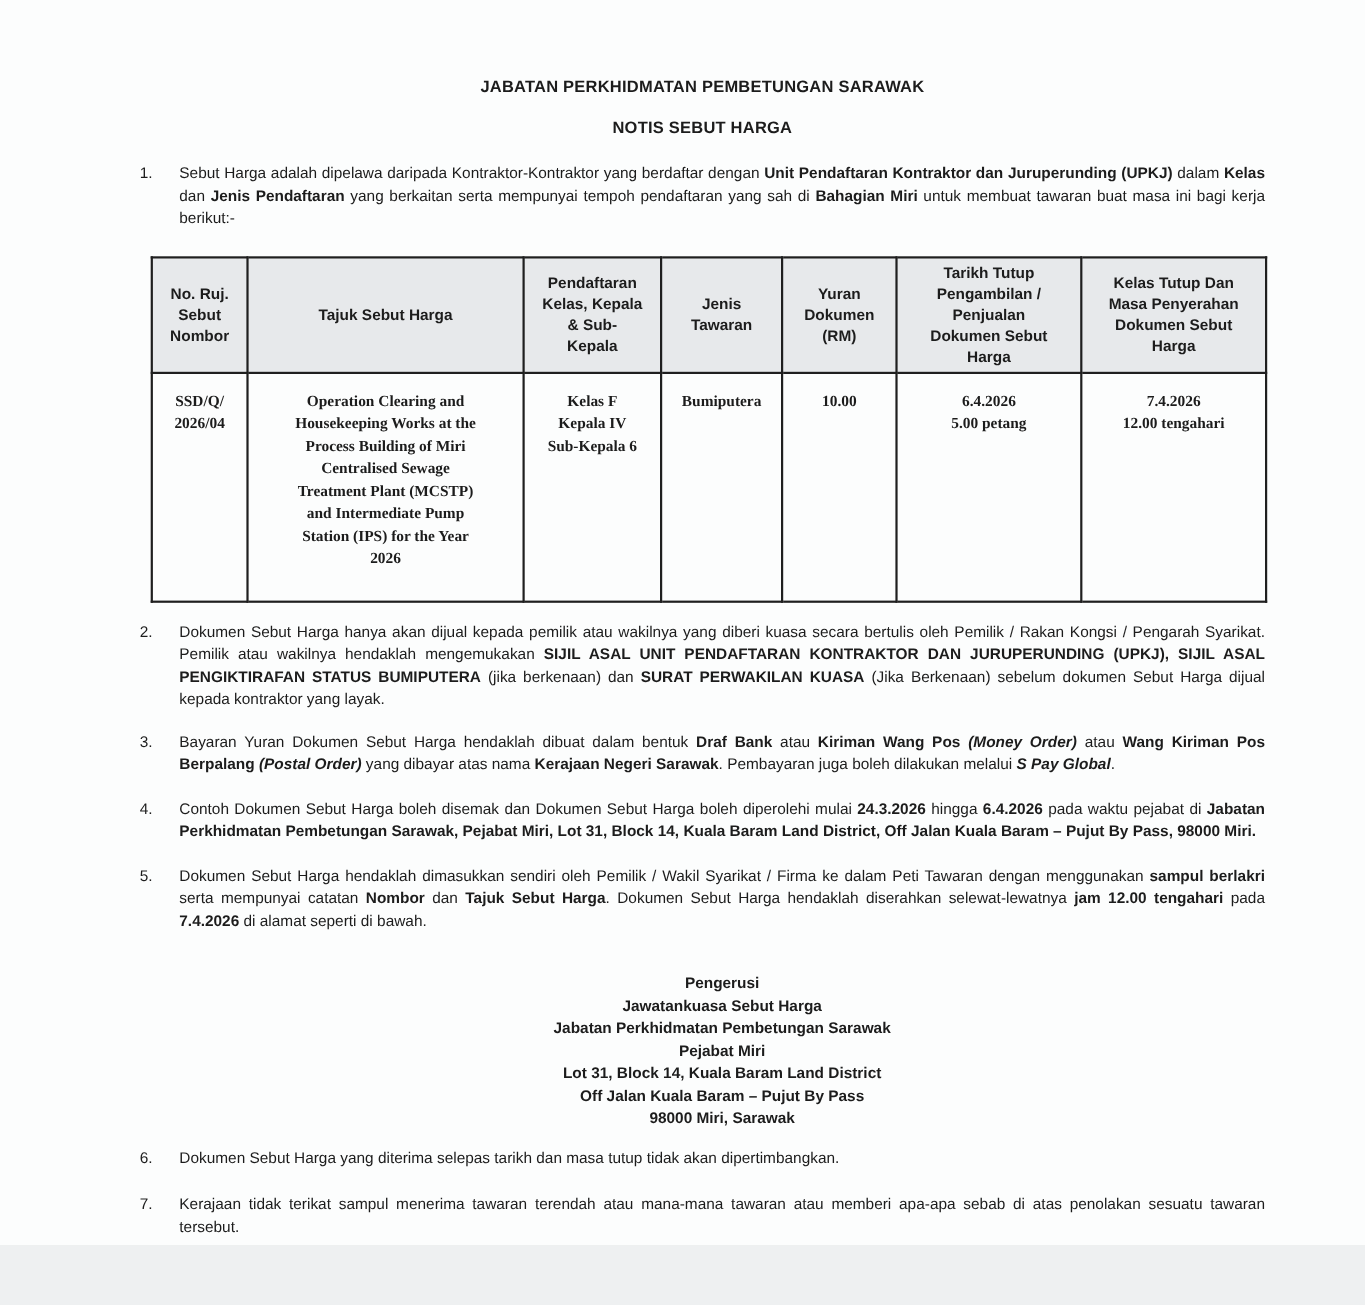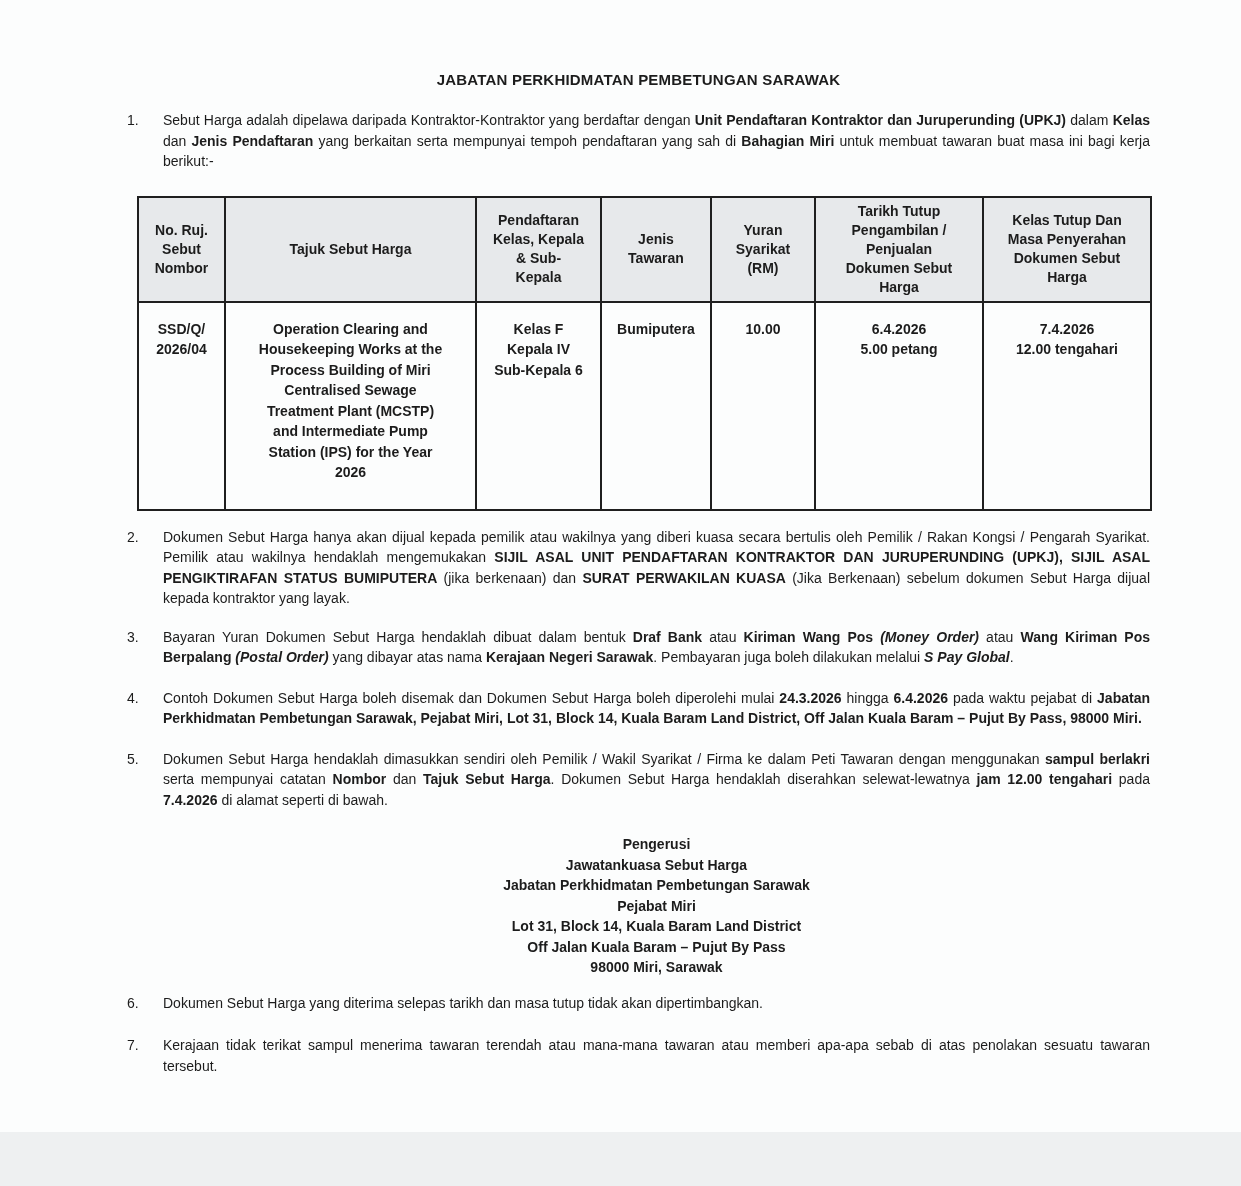--- a/index.html
+++ b/index.html
@@ -53,37 +53,39 @@
     vertical-align:middle;
     line-height:19px;
     padding:3px 4px;
     height:105px;
   }
   table.tender td {
     vertical-align:top;
     line-height:20.5px;
     padding:16px 8px 0;
     height:208px;
+    font-family:Liberation Serif, serif;
   }
   .address {
-    margin-top:24px;
+    margin-top:36px;
     padding-left:36px;
     text-align:center;
     font-weight:bold;
     font-size:14px;
     line-height:20.5px;
     white-space:pre-line;
   }
 </style>
 </head>
 <body>
 
 <div class="page">
 
   <div class="doc-title">JABATAN PERKHIDMATAN PEMBETUNGAN SARAWAK</div>
+  <div class="doc-subtitle">NOTIS SEBUT HARGA</div>
 
   <div class="note note-1">
     <span class="note-num">1.</span>
     <span class="note-body"><span>Sebut Harga adalah dipelawa daripada Kontraktor-Kontraktor yang berdaftar dengan </span><span class="b">Unit Pendaftaran Kontraktor dan Juruperunding (UPKJ)</span><span> dalam </span><span class="b">Kelas</span><span> dan </span><span class="b">Jenis Pendaftaran</span><span> yang berkaitan serta mempunyai tempoh pendaftaran yang sah di </span><span class="b">Bahagian Miri</span><span> untuk membuat tawaran buat masa ini bagi kerja berikut:-</span></span>
   </div>
 
   <table class="tender">
     <colgroup>
       <col style="width:87px">
         <col style="width:251px">
@@ -99,21 +101,21 @@
 Sebut
 Nombor</th>
         <th>Tajuk Sebut Harga</th>
         <th>Pendaftaran
 Kelas, Kepala
 &amp; Sub-
 Kepala</th>
         <th>Jenis
 Tawaran</th>
         <th>Yuran
-Syarikat
+Dokumen
 (RM)</th>
         <th>Tarikh Tutup
 Pengambilan /
 Penjualan
 Dokumen Sebut
 Harga</th>
         <th>Kelas Tutup Dan
 Masa Penyerahan
 Dokumen Sebut
 Harga</th>

